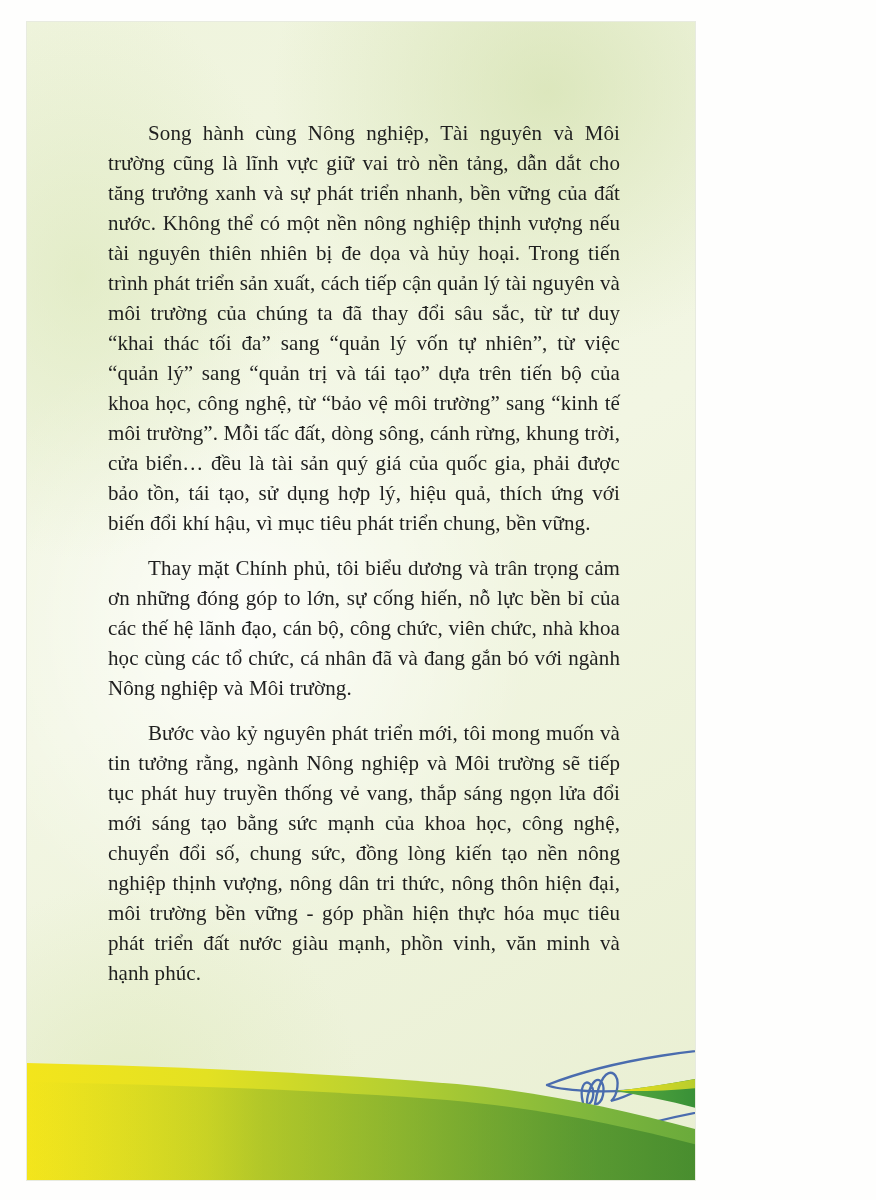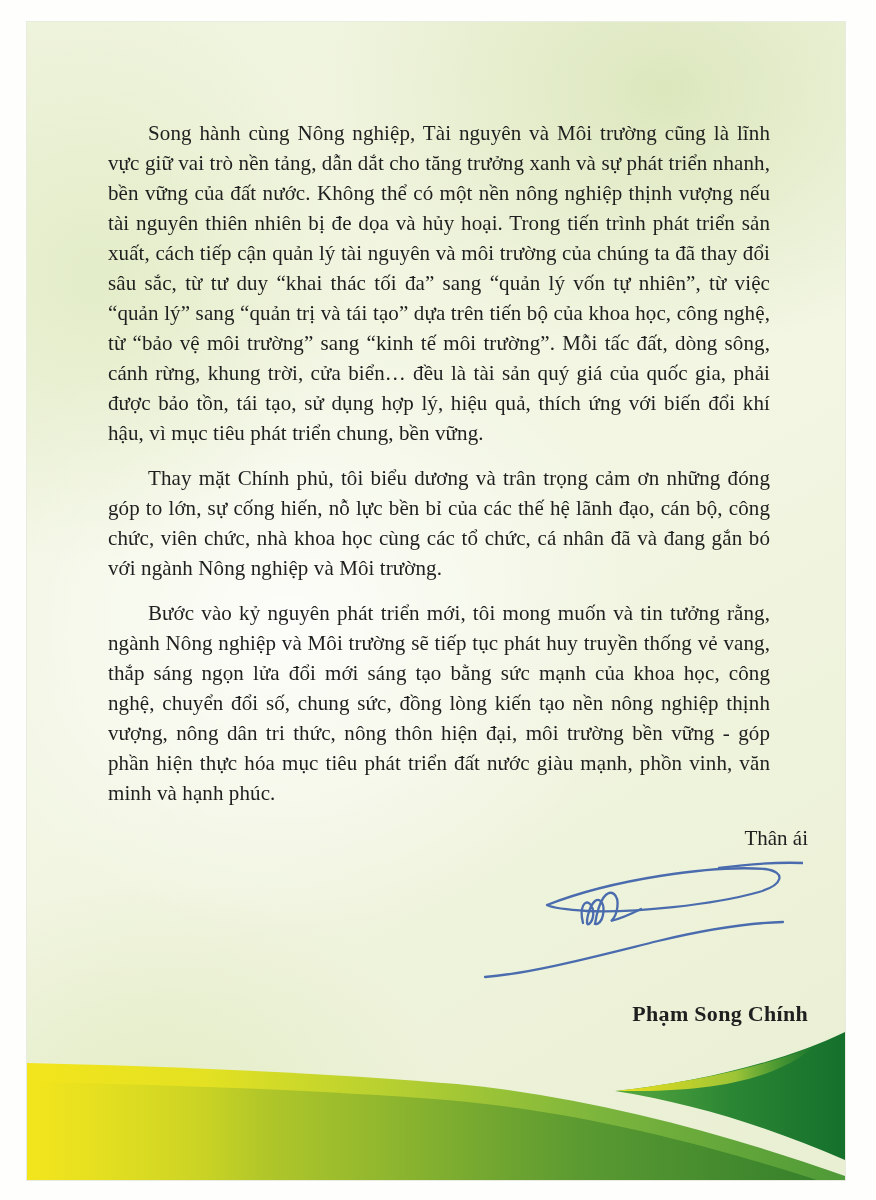--- a/index.html
+++ b/index.html
@@ -4,21 +4,21 @@
 <style>
   html,body{margin:0;padding:0;}
   body{
     width:876px;height:1200px;
     background:#fefefd;
     position:relative;
     font-family:"Liberation Serif","DejaVu Serif",serif;
     overflow:hidden;
   }
   .page{
-    position:absolute;left:27px;top:22px;width:818px;height:1158px;
+    position:absolute;left:27px;top:22px;width:668px;height:1158px;
     background:
       radial-gradient(55% 30% at 78% 6%, rgba(203,219,160,0.55), rgba(203,219,160,0) 75%),
       radial-gradient(45% 35% at 8% 22%, rgba(211,226,172,0.45), rgba(211,226,172,0) 70%),
       radial-gradient(60% 38% at 32% 52%, rgba(255,255,255,0.8), rgba(255,255,255,0) 72%),
       radial-gradient(50% 25% at 15% 92%, rgba(219,231,180,0.5), rgba(219,231,180,0) 70%),
       linear-gradient(150deg,#eff4dd 0%,#f2f6e3 48%,#e9efd2 100%);
     box-shadow:0 0 0 1px rgba(176,188,152,0.28);
     overflow:hidden;
   }
   .content{

